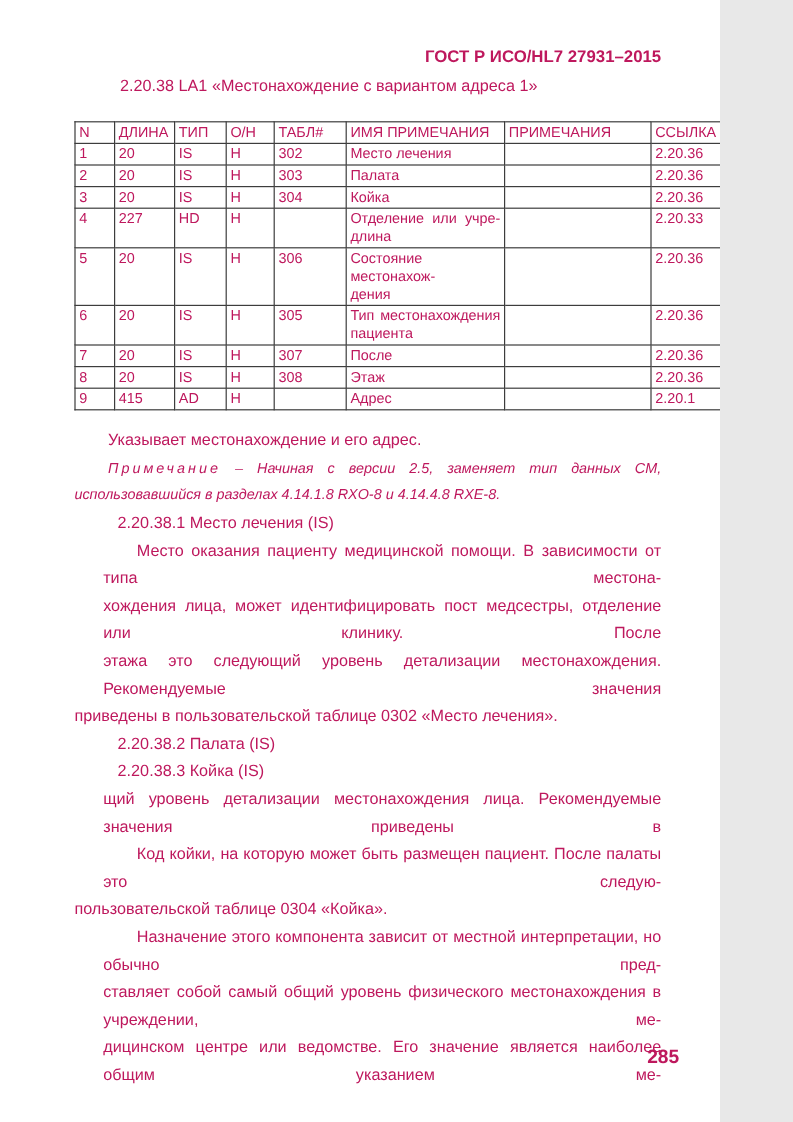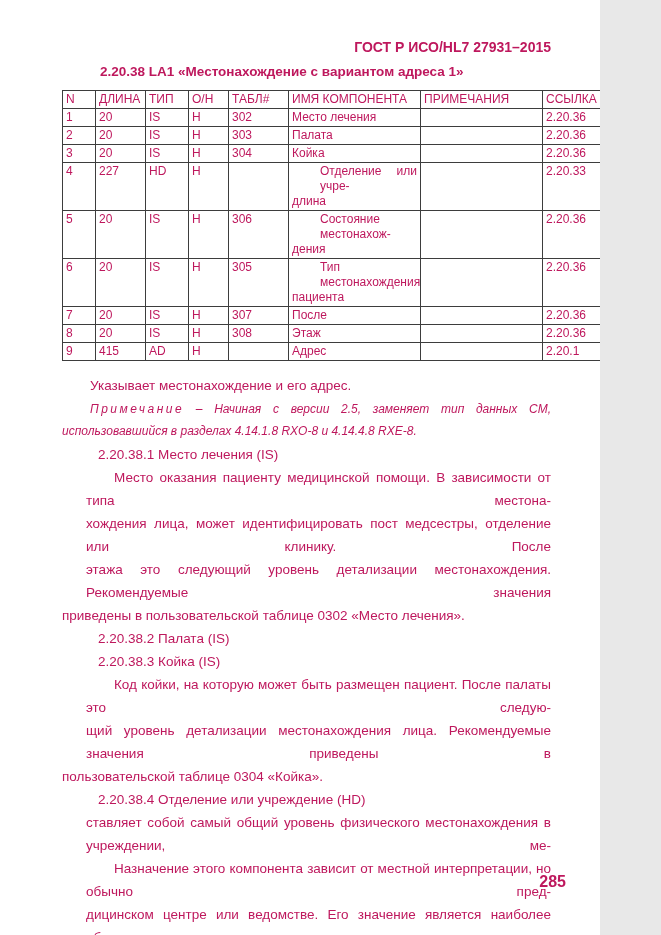--- a/index.html
+++ b/index.html
@@ -2,31 +2,31 @@
 <html><head>
 <meta charset="utf-8">
 <style>
   html,body{margin:0;padding:0;background:#e8e8e8;}
   .page{
     width:600px;height:935px;background:#ffffff;position:relative;
     box-sizing:border-box;padding:40px 49px 0 62px;
     font-family:"Liberation Sans",sans-serif;color:#be185d;overflow:hidden;
   }
   .running-header{text-align:right;font-weight:bold;font-size:14px;line-height:15px;margin-bottom:9px;}
-  .section-heading{font-weight:bold;font-size:13.5px;line-height:15px;text-indent:38px;margin-bottom:11px;}
+  .section-heading{font-weight:normal;font-size:13.5px;line-height:15px;text-indent:38px;margin-bottom:22px;}
   .table-caption{font-size:13.5px;line-height:23px;margin-bottom:5px;}
   .cap-line1{text-align:justify;text-align-last:justify;text-indent:38px;}
   .cap-label{letter-spacing:3.5px;}
   table.comp{border-collapse:collapse;table-layout:fixed;width:565px;}
   table.comp th,table.comp td{
     border:1px solid #3d3d3d;padding:1px 3px;vertical-align:top;
     font-size:12px;font-weight:normal;text-align:left;line-height:15px;overflow:hidden;
   }
   .cline{line-height:15px;}
-  .cline.just{text-align:justify;text-align-last:justify;margin-left:28px;}
+  .cline.just{text-align:justify;text-align-last:justify;}
   #content{margin-top:13px;font-size:13.5px;line-height:23px;}
   .tline{line-height:23px;}
   .tline.just{text-align:justify;text-align-last:justify;margin-left:24px;}
   .tline.indent{text-indent:28px;}
   .subheading{line-height:23px;text-indent:36px;}
   .note{font-size:12px;line-height:22px;text-align:justify;text-indent:28px;padding:1px 0;font-style:italic;}
   .note-label{letter-spacing:2.5px;}
   .page-number{position:absolute;right:34px;bottom:44px;font-weight:bold;font-size:16px;}
 </style>
 </head>
@@ -49,21 +49,21 @@
         <col style="width:122px">
         <col style="width:85px">
     </colgroup>
     <thead>
       <tr id="thead-row">
           <th>N</th>
           <th>ДЛИНА</th>
           <th>ТИП</th>
           <th>О/Н</th>
           <th>ТАБЛ#</th>
-          <th>ИМЯ КОМПОНЕНТА</th>
+          <th>ИМЯ ПРИМЕЧАНИЯ</th>
           <th>ПРИМЕЧАНИЯ</th>
           <th>ССЫЛКА</th>
         </tr>
     </thead>
     <tbody id="table-body">
         <tr>
           <td>
             <div class="cline">1</div>
           </td>
           <td>
@@ -310,26 +310,25 @@
       <div class="subheading">2.20.38.1 Место лечения (IS)</div>
       <div class="para">
         <div class="tline indent just">Место оказания пациенту медицинской помощи. В зависимости от типа местона-</div>
         <div class="tline just">хождения лица, может идентифицировать пост медсестры, отделение или клинику. После</div>
         <div class="tline just">этажа это следующий уровень детализации местонахождения. Рекомендуемые значения</div>
         <div class="tline">приведены в пользовательской таблице 0302 «Место лечения».</div>
       </div>
       <div class="subheading">2.20.38.2 Палата (IS)</div>
       <div class="subheading">2.20.38.3 Койка (IS)</div>
       <div class="para">
+        <div class="tline just">щий уровень детализации местонахождения лица. Рекомендуемые значения приведены в</div>
         <div class="tline indent just">Код койки, на которую может быть размещен пациент. После палаты это следую-</div>
-        <div class="tline just">щий уровень детализации местонахождения лица. Рекомендуемые значения приведены в</div>
         <div class="tline">пользовательской таблице 0304 «Койка».</div>
       </div>
-      <div class="subheading">2.20.38.4 Отделение или учреждение (HD)</div>
       <div class="para">
+        <div class="tline indent just">Назначение этого компонента зависит от местной интерпретации, но обычно пред-</div>
         <div class="tline just">ставляет собой самый общий уровень физического местонахождения в учреждении, ме-</div>
-        <div class="tline indent just">Назначение этого компонента зависит от местной интерпретации, но обычно пред-</div>
         <div class="tline just">дицинском центре или ведомстве. Его значение является наиболее общим указанием ме-</div>
       </div>
     </div>
 
   <div class="page-number">285</div>
 </div>
 
 </body></html>

